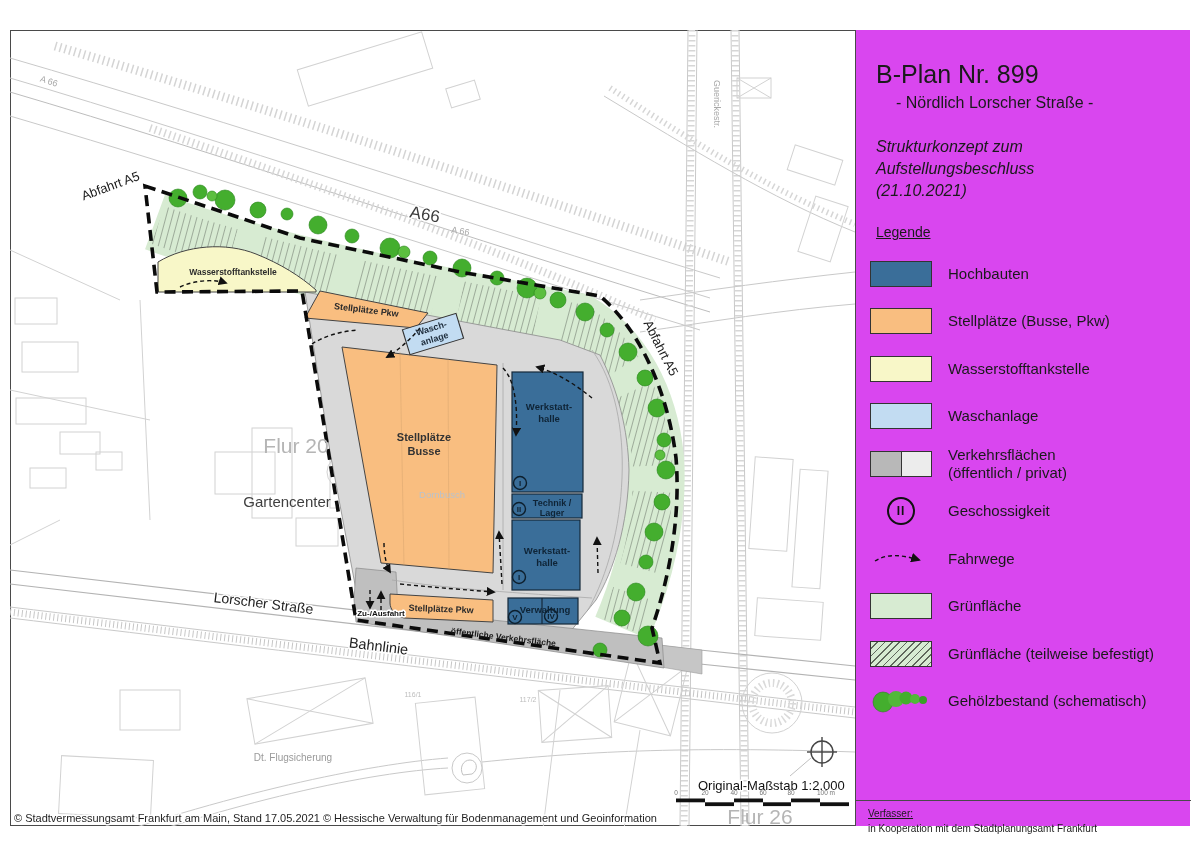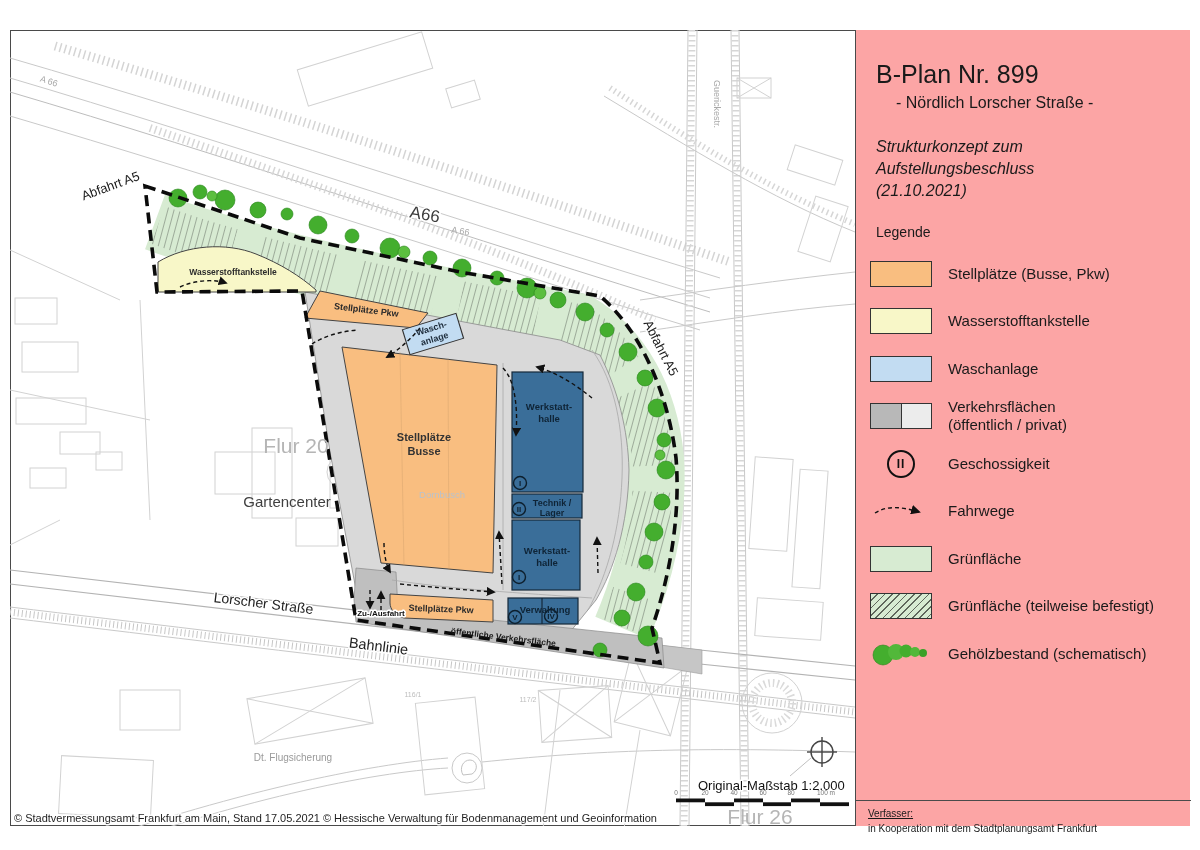--- a/index.html
+++ b/index.html
@@ -1,23 +1,23 @@
 <!DOCTYPE html>
 <html><head>
 <meta charset="utf-8">
 <style>
   html,body{margin:0;padding:0;background:#fff;}
   body{width:1200px;height:850px;position:relative;font-family:"Liberation Sans",sans-serif;color:#111;}
   .frame{position:absolute;left:10px;top:30px;width:1180px;height:796px;border:1.5px solid #4a4a4a;box-sizing:border-box;background:#fff;}
   #mapsvg{position:absolute;left:10px;top:30px;width:845px;height:796px;}
-  .panel{position:absolute;left:855px;top:30px;width:335px;height:796px;border-left:1.5px solid #4a4a4a;box-sizing:border-box;background:#fca5a5;}
+  .panel{position:absolute;left:855px;top:30px;width:335px;height:796px;border-left:1.5px solid #4a4a4a;box-sizing:border-box;background:#d946ef;}
   .p-title{position:absolute;left:20px;top:30px;font-size:25px;color:#1a1a1a;}
   .p-sub{position:absolute;left:20px;top:64px;font-size:16px;color:#1a1a1a;margin-left:20px;}
   .p-concept{position:absolute;left:20px;top:106px;font-size:16px;line-height:22px;color:#1a1a1a;white-space:pre-line;font-style:italic;}
-  .p-legende{position:absolute;left:20px;top:194px;font-size:14px;color:#1a1a1a;}
+  .p-legende{position:absolute;left:20px;top:194px;font-size:14px;text-decoration:underline;color:#1a1a1a;}
   .items{position:absolute;left:14px;top:220px;width:310px;}
   .item{display:flex;align-items:center;height:47.5px;}
   .sw{width:62px;height:26px;box-sizing:border-box;border:1.2px solid #333;flex:0 0 62px;margin-right:16px;}
   .sw.hochbauten{background:#3a6e99;}
   .sw.stellplaetze{background:#f9be80;}
   .sw.wasserstoff{background:#f8f7c8;}
   .sw.wasch{background:#c2dcf2;}
   .sw.verkehr{background:#ececec;position:relative;border:1.2px solid #333;}
   .sw.verkehr .half{position:absolute;left:0;top:0;width:30px;height:100%;background:#b8b8b8;border-right:1.2px solid #333;}
   .sw.gruen{background:#d7ebd2;}
@@ -284,20 +284,24 @@
 <div class="panel">
   <div class="p-title">B-Plan Nr. 899</div>
   <div class="p-sub">- Nördlich Lorscher Straße -</div>
   <div class="p-concept">Strukturkonzept zum
 Aufstellungsbeschluss
 (21.10.2021)</div>
   <div class="p-legende">Legende</div>
 
   <div class="items">
     <div class="item">
+      <div class="sw hochbauten"></div>
+      <div class="ilabel">Hochbauten</div>
+    </div>
+    <div class="item">
       <div class="sw stellplaetze"></div>
       <div class="ilabel">Stellplätze (Busse, Pkw)</div>
     </div>
     <div class="item">
       <div class="sw wasserstoff"></div>
       <div class="ilabel">Wasserstofftankstelle</div>
     </div>
     <div class="item">
       <div class="sw wasch"></div>
       <div class="ilabel">Waschanlage</div>

